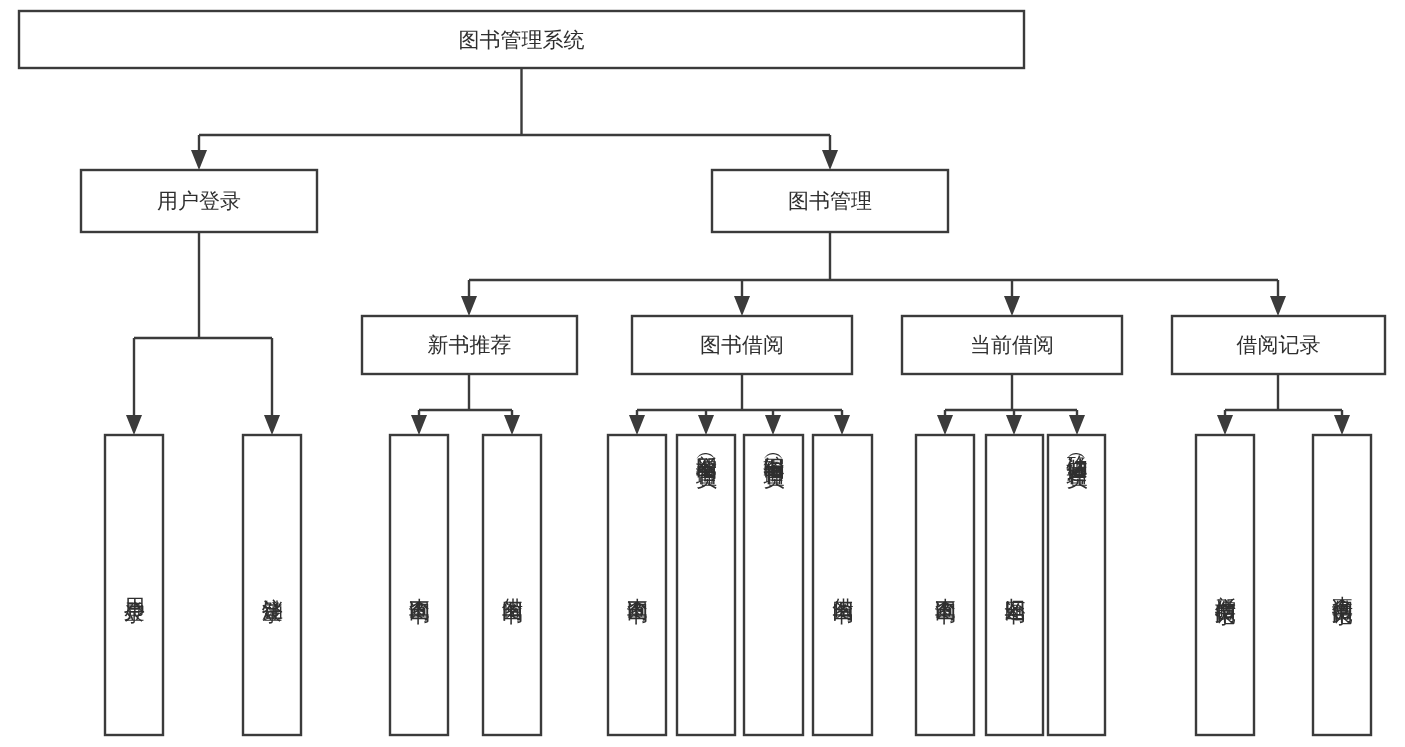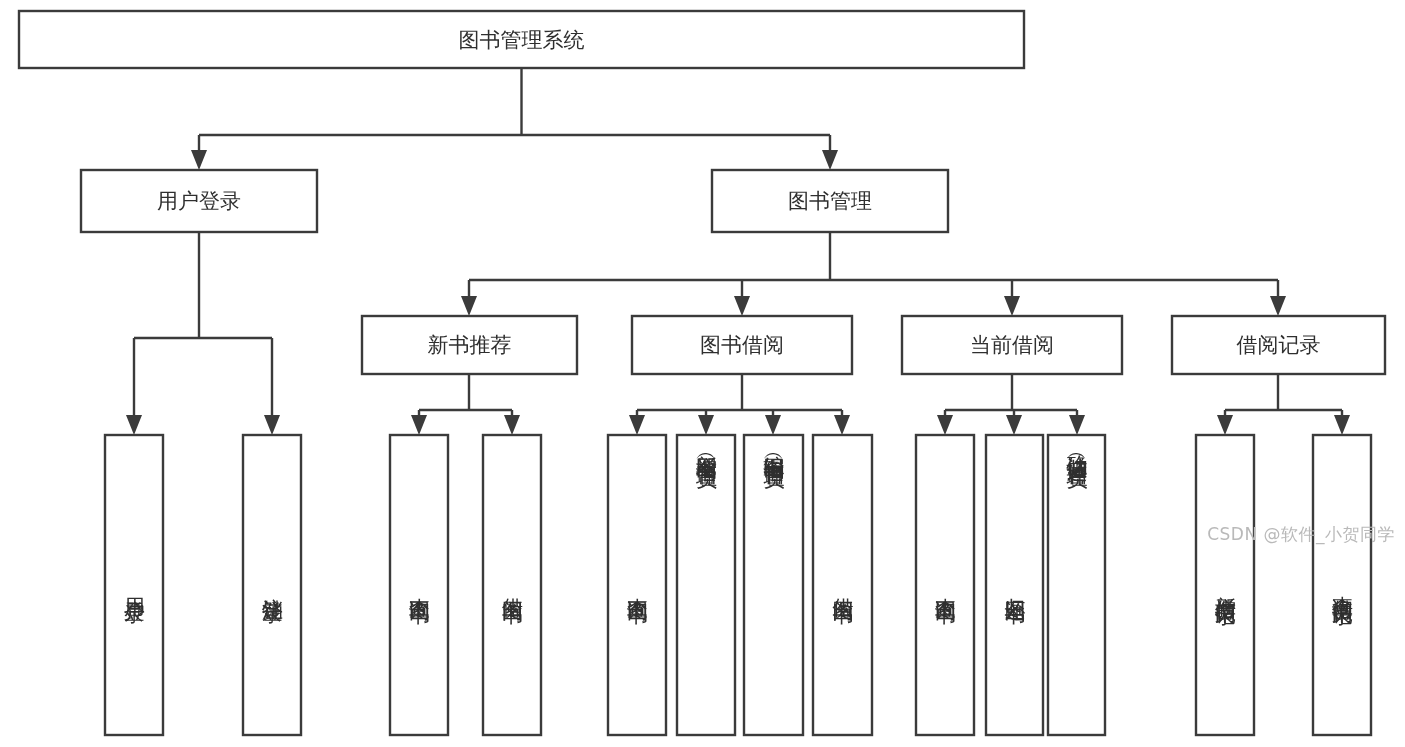--- a/index.html
+++ b/index.html
@@ -236,14 +236,13 @@
   <div class="leaf-label-wrap" style="left:1048px; top:438px; width:57px; height:294px; align-items:flex-start;">
     <span class="leaf-label">确认归还（管理员）</span>
   </div>
   <div class="leaf-label-wrap" style="left:1196px; top:435px; width:58px; height:300px;">
     <span class="leaf-label">新增借阅记录</span>
   </div>
   <div class="leaf-label-wrap" style="left:1313px; top:435px; width:58px; height:300px;">
     <span class="leaf-label">查询借阅记录</span>
   </div>
 
-  <div class="watermark">CSDN @软件_小贺同学</div>
 </div>
 
 </body></html>

